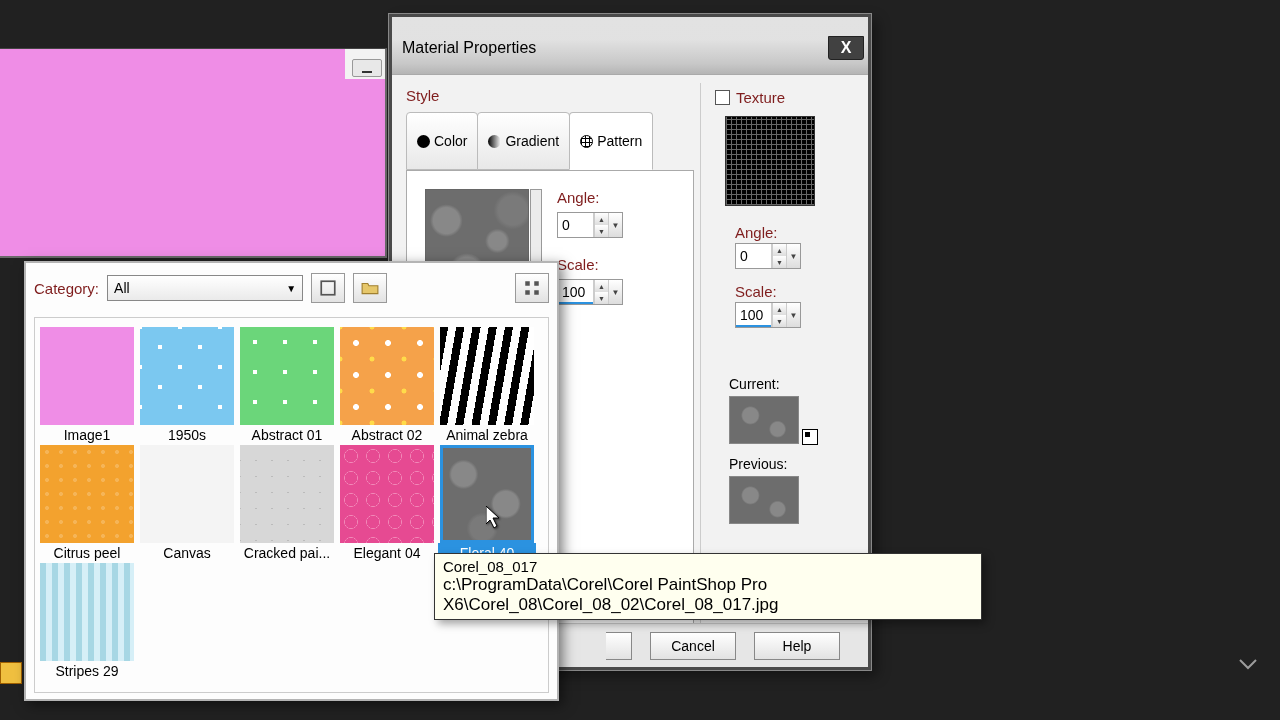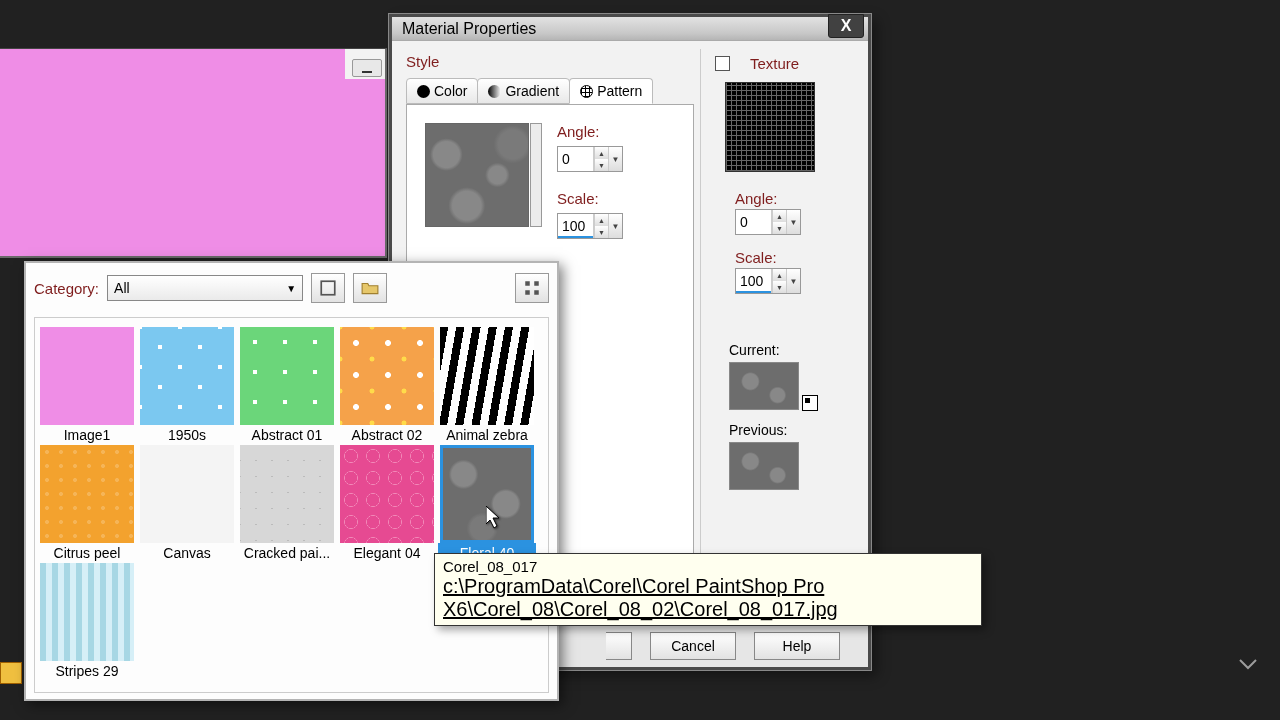--- a/index.html
+++ b/index.html
@@ -35,27 +35,28 @@
 
 .matprop {
   position: absolute;
   left: 389px; top: 14px;
   width: 482px; height: 656px;
   background: linear-gradient(#e2e2e2, #d8d8d8);
   border: 3px solid #4a4a4a;
   box-shadow: 0 0 0 1px #888, 6px 6px 12px rgba(0,0,0,0.4);
 }
 .matprop-title {
-  height: 24px;
+  height: 36px;
   background: linear-gradient(#e2e2e2, #c8c8c8 70%, #b5b5b5);
-  display: flex; align-items: center;
+  display: flex; 
   padding: 0 10px;
   font-size: 16px;
   border-bottom: 1px solid #aaa;
   position: relative;
+  margin-top: 22px;
 }
 .matprop-close {
   position: absolute; right: 4px; top: -3px;
   width: 36px; height: 24px;
   background: #414141;
   color: #fff;
   font-size: 16px; font-weight: bold;
   display: flex; align-items: center; justify-content: center;
   border-bottom-left-radius: 3px;
   border-bottom-right-radius: 3px;
@@ -68,21 +69,21 @@
   padding: 8px;
 }
 .style-pane {
   width: 300px;
 }
 .style-label, .texture-label, .lbl { font-size: 15px; color: #7f1d1d; }
 .style-label { margin: 4px 6px 8px; }
 .tabbar { display: flex; border-bottom: 1px solid #aaa; margin: 0 6px; }
 .tab {
   display: flex; align-items: center; gap: 4px;
-  padding: 4px 10px;
+  padding: 20px 10px;
   border: 1px solid #bbb;
   background: linear-gradient(#fff,#e8e8e8);
   border-top-left-radius: 4px; border-top-right-radius: 4px;
   margin-right: -1px;
   font-size: 14px;
 }
 .tab.active { background: #fff; border-bottom-color: #fff; }
 .tab-icon { width: 13px; height: 13px; border-radius: 50%; }
 .ico-color { background: #000; }
 .ico-grad { background: linear-gradient(90deg,#000,#fff); }
@@ -131,21 +132,21 @@
 .spin input {
   width: 36px; border: none; padding: 0 4px; font-size: 14px;
   border-right: 1px solid #ccc;
 }
 .spin input.hl { box-shadow: inset 0 -2px 0 #2b92e0; }
 .spin-step { width: 14px; display: flex; flex-direction: column; }
 .spin-step div { flex: 1; background: linear-gradient(#fff,#ddd); border-left: 1px solid #ccc; display:flex;align-items:center;justify-content:center;font-size:7px;color:#444;}
 .spin-drop { width: 14px; background: linear-gradient(#fff,#ddd); border-left: 1px solid #ccc; display:flex;align-items:center;justify-content:center;font-size:8px;color:#444;}
 
 .texture-pane { flex: 1; padding: 6px 4px 0 14px; border-left: 1px solid #ccc; }
-.tex-check { display: flex; align-items: center; gap: 20px; margin-bottom: 10px; }
+.tex-check { display: flex; align-items: center; gap: 6px; margin-bottom: 10px; }
 .tex-check .box { width: 15px; height: 15px; border: 1px solid #555; background: #fff; }
 .tex-preview {
   width: 90px; height: 90px;
   background: #000;
   background-image:
     repeating-linear-gradient(0deg, #666 0 1px, transparent 1px 5px),
     repeating-linear-gradient(90deg, #666 0 1px, transparent 1px 5px);
   border: 1px solid #333;
   margin: 10px 0 18px 10px;
 }
@@ -307,21 +308,21 @@
   position: absolute;
   left: 434px; top: 553px;
   width: 548px;
   background: #ffffef;
   border: 1px solid #333;
   padding: 4px 8px;
   font-size: 15px;
   z-index: 20;
   box-shadow: 4px 4px 8px rgba(0,0,0,0.35);
 }
-.tooltip .tt-line2 { font-size: 20px; text-decoration: underline; }
+.tooltip .tt-line2 { font-size: 17px; }
 
 
 .cursor {
   position: absolute;
   left: 486px; top: 506px;
   width: 16px; height: 24px;
   z-index: 30;
   pointer-events: none;
 }
 .cursor svg { filter: drop-shadow(1px 1px 1px rgba(0,0,0,0.6)); }

